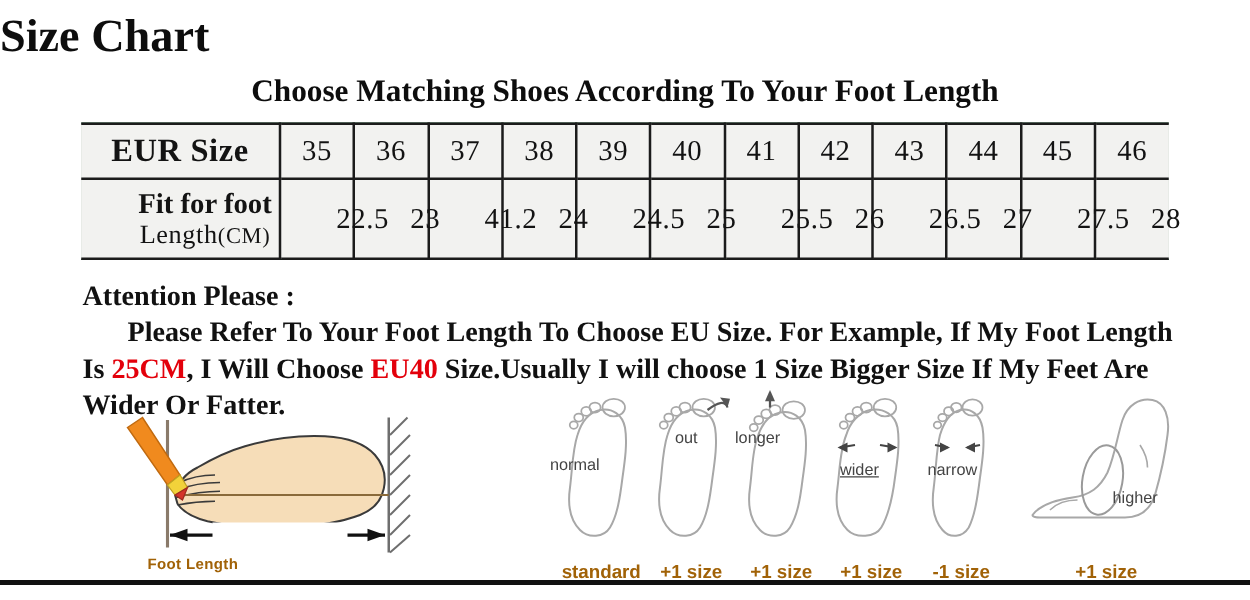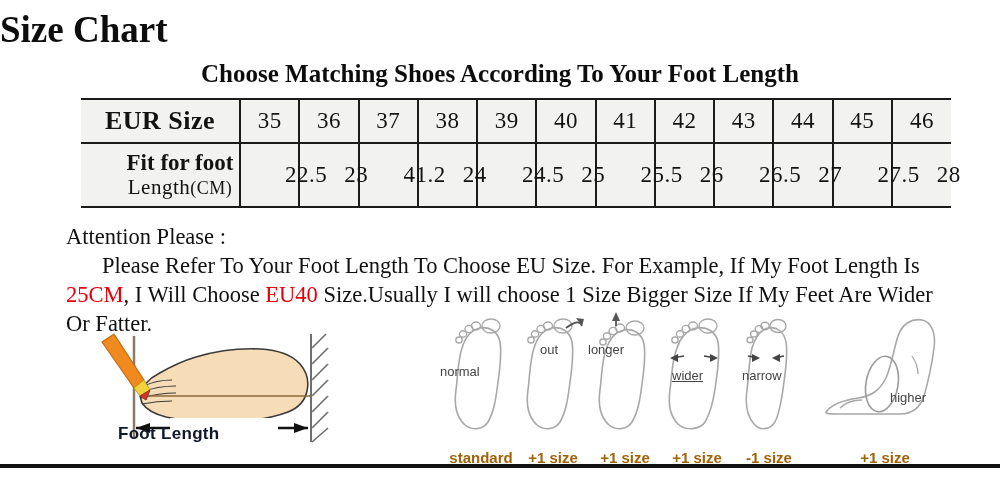--- a/index.html
+++ b/index.html
@@ -43,21 +43,20 @@
 
   
   .size-table {
     position: absolute;
     left: 65px;
     top: 98px;
     width: 870px;
     border-collapse: collapse;
     table-layout: fixed;
     background: #14532d;
-    margin-left: 16px;
   }
   .size-table tr { background: #f2f2f0; }
   .size-table td {
     border: 2px solid #1b1b1b;
     background: #f2f2f0;
     text-align: center;
     vertical-align: middle;
     font-family: "Liberation Serif", serif;
     color: #131313;
   }
@@ -91,45 +90,45 @@
   .hdr-fit-2 .cm { font-size: 18px; }
   .num { letter-spacing: 0.5px; }
 
   
   .attention {
     position: absolute;
     left: 66px;
     top: 222px;
     width: 880px;
     font-family: "Liberation Serif", serif;
-    font-weight: normal;
+    font-weight: bold;
     font-size: 22.5px;
     line-height: 29px;
     color: #111111;
   }
   .attention .lead-indent { display: inline-block; width: 36px; }
   .red { color: #e3000b; }
 
   
   .measure-diagram {
     position: absolute;
     left: 96px;
     top: 330px;
     width: 290px;
     height: 125px;
   }
   .measure-diagram svg { display: block; }
   .foot-length-label {
     position: absolute;
     left: 118px;
-    top: 424px;
+    top: 444px;
     font-family: "Liberation Sans", sans-serif;
     font-weight: bold;
-    font-size: 17px;
-    color: #0f172a;
+    font-size: 12px;
+    color: #a16207;
     letter-spacing: 0.3px;
   }
 
   
   .feet-row {
     position: absolute;
     left: 438px;
     top: 312px;
     width: 520px;
     height: 160px;

